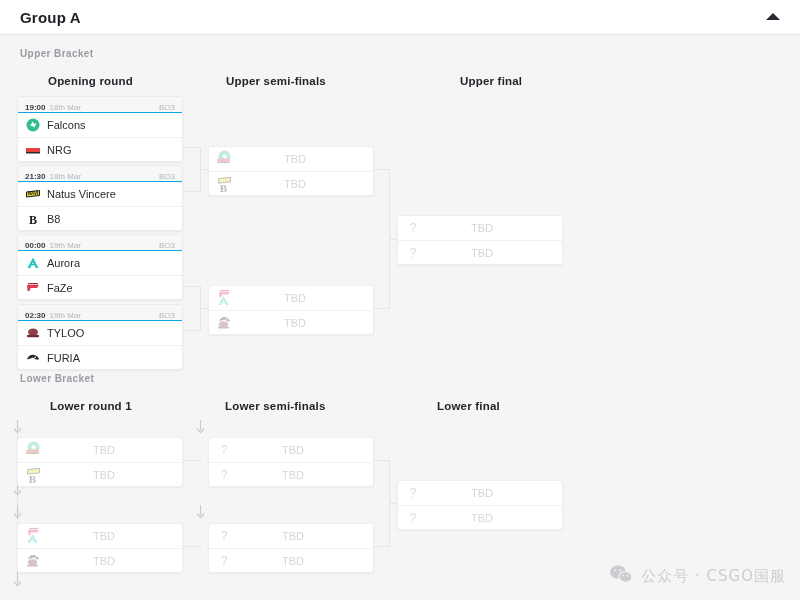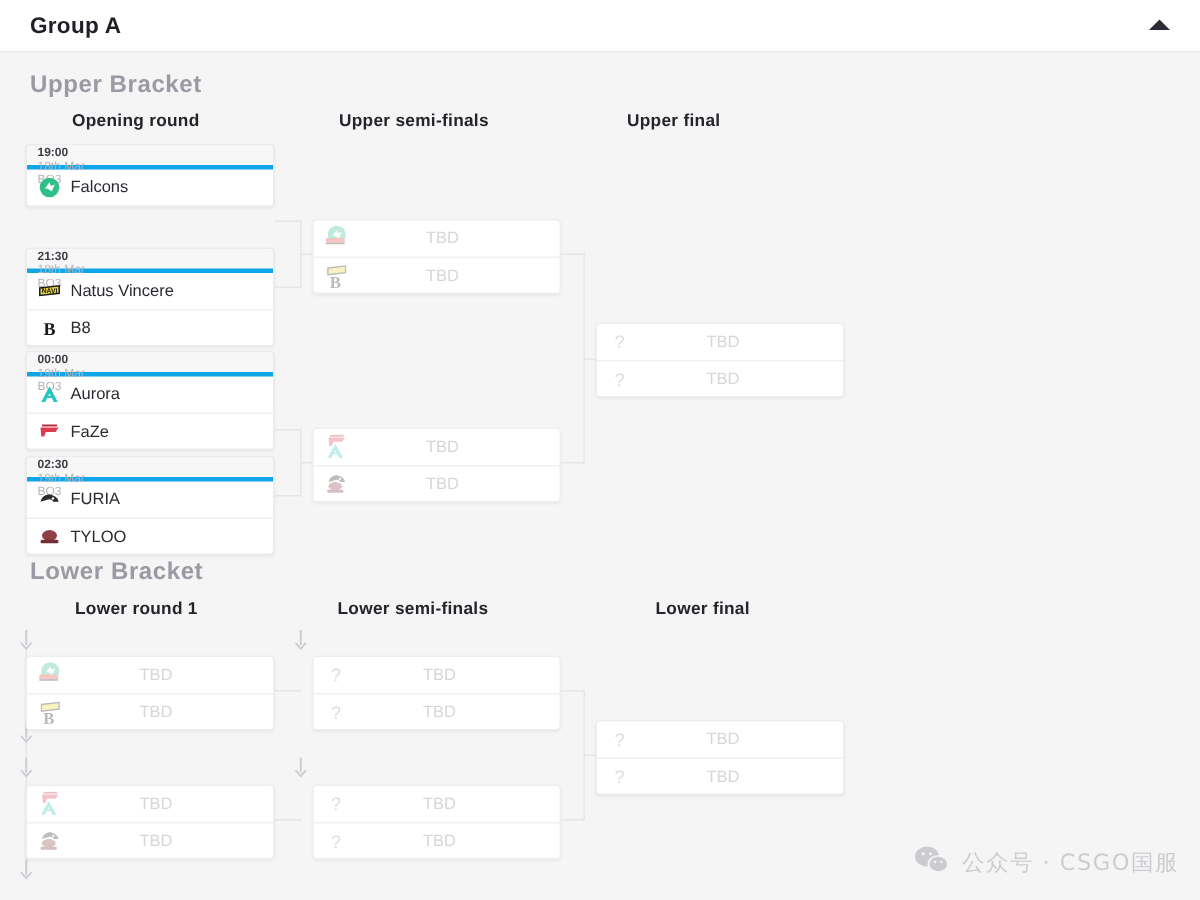--- a/index.html
+++ b/index.html
@@ -24,40 +24,40 @@
   .collapse-chevron {
     position: absolute; right: 20px; top: 13px;
     width: 0; height: 0;
     border-left: 7px solid transparent; border-right: 7px solid transparent;
     border-bottom: 7px solid #2b2c33;
     cursor: pointer;
   }
 
   
   .bracket-label {
-    position: absolute; font-size: 16px; font-weight: bold;
+    position: absolute; font-size: 10px; font-weight: bold;
     color: #9a9aa2; letter-spacing: .4px;
   }
   .round-label {
     position: absolute; font-size: 11.5px; font-weight: bold;
     color: #24252b; letter-spacing: .2px;
   }
 
   
   .match {
     position: absolute; width: 166px;
     background: #ffffff; border: 1px solid #ebebee;
     border-radius: 3px;
     box-shadow: 0 1px 2px rgba(0,0,0,.05);
     overflow: hidden;
   }
   .match-meta {
-    height: 16px; background: #f7f7f8; border-bottom: 3px solid #0ea5e9;
-    display: flex; align-items: flex-start; padding: 0 7px;
-    font-size: 8px; color: #b4b4bb; flex-direction: column;
+    height: 16px; background: #f7f7f8; border-bottom: 1px solid #0ea5e9;
+    display: flex; align-items: flex-end; padding: 0 7px;
+    font-size: 8px; color: #b4b4bb;
   }
   .meta-time { font-weight: bold; color: #3c3d45; margin-right: 4px; }
   .meta-date { flex: 1; }
   .meta-bo { color: #b4b4bb; }
 
   .team-row {
     height: 24px; display: flex; align-items: center; padding: 0 8px;
     font-size: 11px; color: #2a2b31;
   }
   .team-row + .team-row { border-top: 1px solid #f0f0f2; }
@@ -114,21 +114,21 @@
   <div class="group-header">
     <div class="group-title">Group A</div>
     <div class="collapse-chevron"></div>
   </div>
 
   <div class="bracket-label" style="left:20px; top:48px;">Upper Bracket</div>
   <div class="bracket-label" style="left:20px; top:373px;">Lower Bracket</div>
 
   <div class="round-label" style="left:48px; top:75px;">Opening round</div>
   <div class="round-label" style="left:226px; top:75px;">Upper semi-finals</div>
-  <div class="round-label" style="left:418px; top:75px;">Upper final</div>
+  <div class="round-label" style="left:460px; top:75px;">Upper final</div>
 
   <div class="round-label" style="left:50px; top:400px;">Lower round 1</div>
   <div class="round-label" style="left:225px; top:400px;">Lower semi-finals</div>
   <div class="round-label" style="left:437px; top:400px;">Lower final</div>
 
   <div class="conn h" style="left:183px; top:147px; width:18px;"></div>
   <div class="conn h" style="left:183px; top:191px; width:18px;"></div>
   <div class="conn v" style="left:200px; top:147px; height:45px;"></div>
   <div class="conn h" style="left:200px; top:169px; width:9px;"></div>
 
@@ -191,20 +191,29 @@
     </div>
     <div class="team-row">
       <span class="logo">
         <svg width="14" height="14" viewBox="0 0 14 14">
             <circle cx="7" cy="7" r="6.5" fill="#2fc08a"></circle>
             <path d="M4 7.5 L7 3.5 L8 6 L10.5 5 L8.5 9.5 L6 8 Z" fill="#ffffff"></path>
           </svg>
       </span>
       <span class="team-name">Falcons</span>
     </div>
+    <div class="team-row">
+      <span class="logo">
+        <svg width="14" height="14" viewBox="0 0 14 14">
+            <rect x="0" y="5" width="14" height="4" fill="#e8413c"></rect>
+            <rect x="0" y="9" width="14" height="1.5" fill="#2b2b30"></rect>
+          </svg>
+      </span>
+      <span class="team-name">NRG</span>
+    </div>
   </div>
 
   <div class="match" style="left:17px; top:165px;">
     <div class="match-meta">
       <span class="meta-time">21:30</span>
       <span class="meta-date">18th Mar</span>
       <span class="meta-bo">BO3</span>
     </div>
     <div class="team-row">
       <span class="logo">
@@ -253,34 +262,34 @@
 
   <div class="match" style="left:17px; top:304px;">
     <div class="match-meta">
       <span class="meta-time">02:30</span>
       <span class="meta-date">19th Mar</span>
       <span class="meta-bo">BO3</span>
     </div>
     <div class="team-row">
       <span class="logo">
         <svg width="14" height="14" viewBox="0 0 14 14">
+            <ellipse cx="7" cy="6" rx="5" ry="3.6" fill="#8f3f46"></ellipse>
+            <rect x="1" y="8.8" width="12" height="2.4" rx="1" fill="#6f2f36"></rect>
+          </svg>
+      </span>
+      <span class="team-name">TYLOO</span>
+    </div>
+    <div class="team-row">
+      <span class="logo">
+        <svg width="14" height="14" viewBox="0 0 14 14">
             <path d="M1 8.5 C2 4.5 5.5 3 8.5 4 C11 4.8 13 6.5 13 8.5 L9.5 8.5 C9 7 7 6.4 5.5 7.2 Z" fill="#2b2b30"></path>
             <circle cx="9.3" cy="6.3" r="0.8" fill="#ffffff"></circle>
           </svg>
       </span>
       <span class="team-name">FURIA</span>
-    </div>
-    <div class="team-row">
-      <span class="logo">
-        <svg width="14" height="14" viewBox="0 0 14 14">
-            <ellipse cx="7" cy="6" rx="5" ry="3.6" fill="#8f3f46"></ellipse>
-            <rect x="1" y="8.8" width="12" height="2.4" rx="1" fill="#6f2f36"></rect>
-          </svg>
-      </span>
-      <span class="team-name">TYLOO</span>
     </div>
   </div>
 
   <div class="match tbd" style="left:208px; top:146px;">
     <div class="team-row">
       <span class="logo stack ghost">
         <svg class="s-a" width="13" height="13" viewBox="0 0 14 14">
             <circle cx="7" cy="7" r="6.5" fill="#2fc08a"></circle>
             <path d="M4 7.5 L7 3.5 L8 6 L10.5 5 L8.5 9.5 L6 8 Z" fill="#ffffff"></path>
           </svg>

